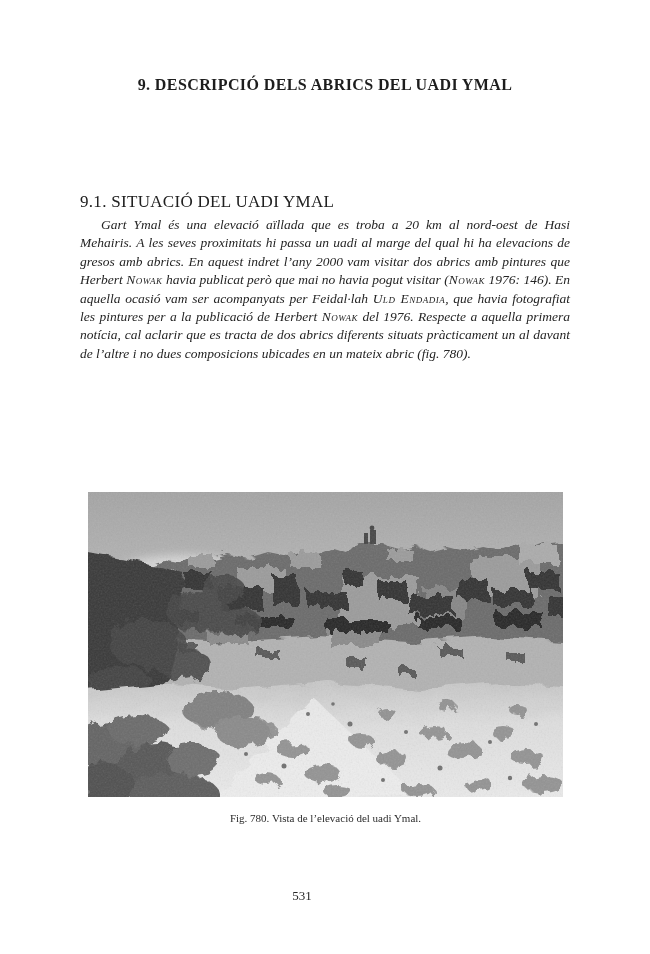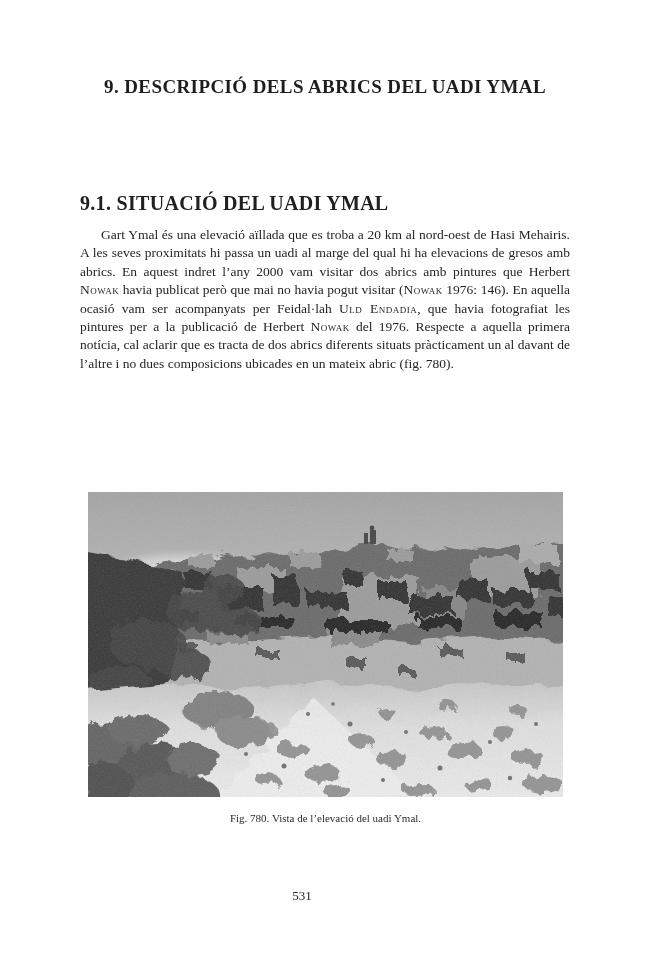--- a/index.html
+++ b/index.html
@@ -12,37 +12,38 @@
     position: relative;
     width: 650px; height: 954px;
     background: #ffffff;
     color: #222222;
     overflow: hidden;
   }
   .chapter-title {
     position: absolute; top: 76px; left: 0;
     width: 650px; margin: 0;
     text-align: center;
-    font-size: 19px; font-weight: bold;
+    font-size: 16px; font-weight: bold;
     letter-spacing: 0.4px;
     color: #1d1d1d;
   }
   .section-heading {
     position: absolute; top: 192px; left: 80px;
     margin: 0;
-    font-size: 20px; font-weight: bold;
+    font-size: 17px; font-weight: normal;
     letter-spacing: 0.3px;
     color: #202020;
   }
   .body-text {
-    position: absolute; top: 226px; left: 80px;
+    position: absolute; top: 216px; left: 80px;
     width: 490px;
     font-size: 13.5px; line-height: 18.4px;
     text-align: justify;
     color: #242424;
+    font-style: italic;
   }
   .para { margin: 0; text-indent: 21px; }
   .sc { font-variant: small-caps; letter-spacing: 0.5px; }
   .figure {
     position: absolute; left: 88px; top: 492px;
     margin: 0; width: 475px;
   }
   .photo-frame {
     width: 475px; height: 305px;
     display: block;

